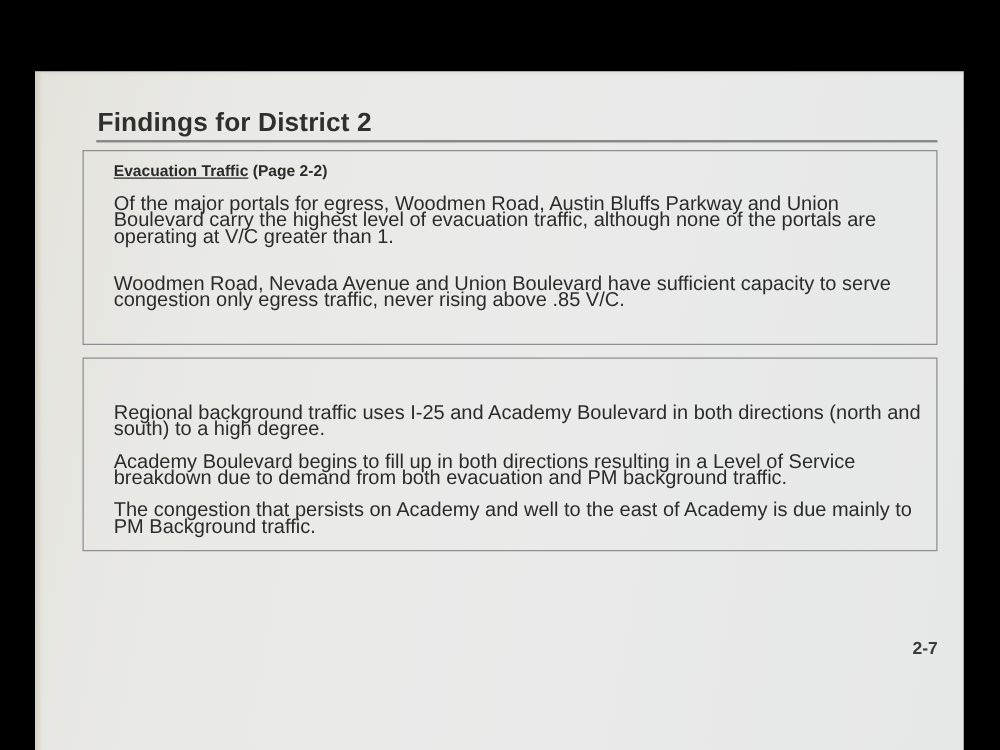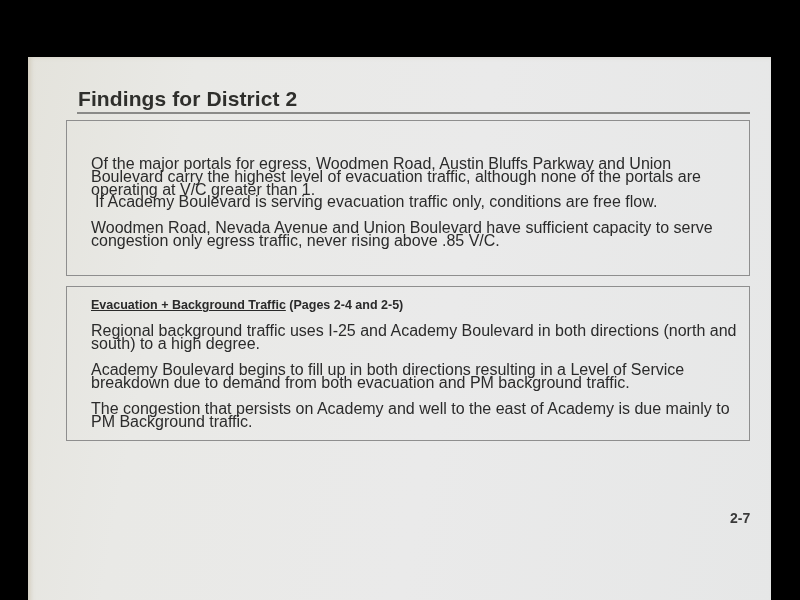--- a/index.html
+++ b/index.html
@@ -66,29 +66,28 @@
     }
   </style>
 </head>
 <body>
 
 <div class="page">
   <h1 class="heading">Findings for District 2</h1>
   <div class="heading-rule"></div>
 
   <div class="box box1">
+    <div class="box-title" style="top:9px;">
+      <span class="ul">Evacuation Traffic</span>
+      <span>(Page 2-2)</span>
+    </div>
     <div class="para" style="top:36px;">Of the major portals for egress, Woodmen Road, Austin Bluffs Parkway and Union Boulevard carry the highest level of evacuation traffic, although none of the portals are operating at V/C greater than 1.</div>
-    <div class="para" style="top:74px; left:28px;">If Academy Boulevard is serving evacuation traffic only, conditions are free flow.</div>
     <div class="para" style="top:100px;">Woodmen Road, Nevada Avenue and Union Boulevard have sufficient capacity to serve congestion only egress traffic, never rising above .85 V/C.</div>
   </div>
 
   <div class="box box2">
-    <div class="box-title" style="top:11px;">
-      <span class="ul">Evacuation + Background Traffic</span>
-      <span>(Pages 2-4 and 2-5)</span>
-    </div>
     <div class="para" style="top:37px;">Regional background traffic uses I-25 and Academy Boulevard in both directions (north and south) to a high degree.</div>
     <div class="para" style="top:115px;">The congestion that persists on Academy and well to the east of Academy is due mainly to PM Background traffic.</div>
     <div class="para" style="top:76px;">Academy Boulevard begins to fill up in both directions resulting in a Level of Service breakdown due to demand from both evacuation and PM background traffic.</div>
   </div>
 
   <div class="page-num">2-7</div>
 </div>
 
 </body></html>

